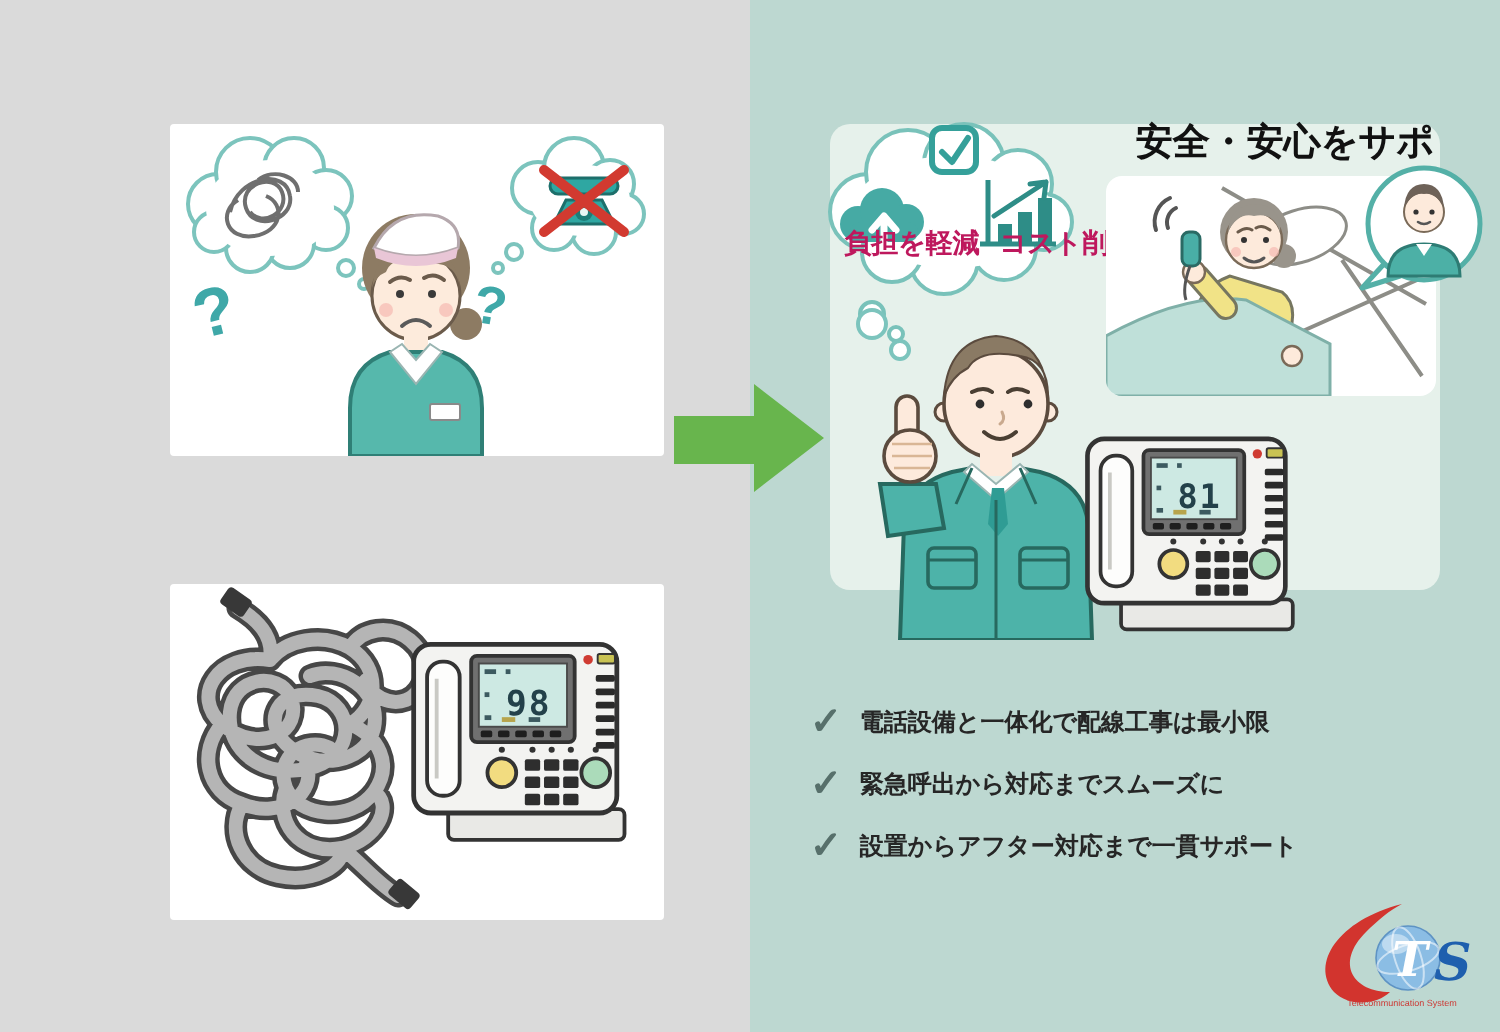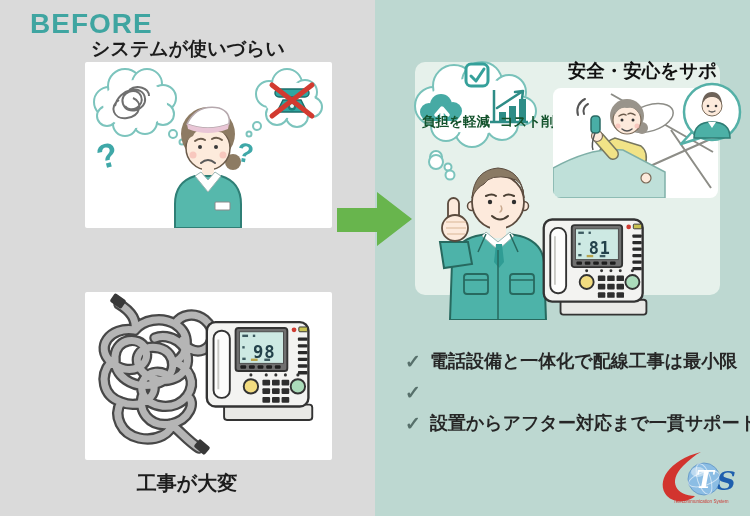--- a/index.html
+++ b/index.html
@@ -6,25 +6,25 @@
   body{font-family:"Liberation Sans",sans-serif;}
   #canvas{position:relative;width:750px;height:516px;overflow:hidden;background:#dadada;}
   .abs{position:absolute;}
   #left-panel{left:0;top:0;width:375px;height:516px;background:#dadada;}
   #right-panel{left:375px;top:0;width:375px;height:516px;background:#bdd8d1;}
   .panel-title{font-size:28px;font-weight:bold;color:#3fa5a1;letter-spacing:1px;}
   .caption{color:#1c1c1c;font-weight:bold;text-align:center;}
   .card{background:#ffffff;border-radius:2px;}
   #inner-panel{left:415px;top:62px;width:305px;height:233px;background:#e6f1eb;border-radius:10px;}
   #patient-card{left:553px;top:88px;width:165px;height:110px;background:#ffffff;border-radius:8px;overflow:hidden;}
-  .benefit-label{font-size:13.5px;font-weight:bold;color:#14532d;text-align:center;}
+  .benefit-label{font-size:13.5px;font-weight:bold;color:#be185d;text-align:center;}
   #after-heading{left:560px;top:58px;width:165px;font-size:18.5px;font-weight:bold;color:#111;text-align:center;}
   .check-row{left:405px;height:26px;display:flex;align-items:center;}
   .check-mark{font-size:19px;font-weight:bold;color:#57706b;margin-right:9px;}
-  .check-text{font-size:18px;font-weight:bold;color:#262626;white-space:nowrap;}
+  .check-text{font-size:12px;font-weight:bold;color:#262626;white-space:nowrap;}
   svg{display:block;}
 </style>
 </head>
 <body>
 
 <div id="canvas">
 
   <svg width="0" height="0" style="position:absolute">
     <defs>
       <symbol id="sym-device" viewBox="0 0 120 112">
@@ -77,23 +77,21 @@
             <rect x="72" y="82" width="8" height="6" rx="1"></rect>
             <rect x="82" y="82" width="8" height="6" rx="1"></rect>
         </g>
       </symbol>
     </defs>
   </svg>
 
   <div id="left-panel" class="abs"></div>
   <div id="right-panel" class="abs"></div>
 
-  <div class="abs panel-title" style="left:30px;top:8px;">BEFORE</div>
-
-  <div class="abs caption" style="left:28px;top:36px;width:320px;font-size:19px;">システムが使いづらい</div>
+
 
   <div class="abs card" style="left:85px;top:62px;width:247px;height:166px;">
     <svg width="247" height="166" viewBox="0 0 247 166">
 
       <g stroke="#7cc4bd" stroke-width="2" fill="#fff">
         <circle cx="24" cy="40" r="15"></circle>
           <circle cx="40" cy="24" r="17"></circle>
           <circle cx="62" cy="22" r="15"></circle>
         <circle cx="78" cy="36" r="13"></circle>
           <circle cx="78" cy="52" r="11"></circle>
@@ -158,21 +156,20 @@
         <rect x="110" y="150" width="14" height="10" rx="2" fill="#383838" stroke="none" transform="rotate(40 117 155)"></rect>
       </g>
     </svg>
   </div>
 
   <svg class="abs" style="left:203px;top:317px" width="115" height="110" viewBox="0 0 120 112">
     <use href="#sym-device"></use>
     <text x="64" y="41" text-anchor="middle" font-family="'DejaVu Sans Mono',monospace" font-size="18" font-weight="bold" fill="#23414a" letter-spacing="1">98</text>
   </svg>
 
-  <div class="abs caption" style="left:27px;top:470px;width:320px;font-size:20px;">工事が大変</div>
 
   <svg class="abs" style="left:335px;top:188px" width="80" height="64" viewBox="0 0 80 64">
     <polygon points="2,20 42,20 42,4 77,31 42,58 42,44 2,44" fill="#68b54d"></polygon>
   </svg>
 
 
   <div id="inner-panel" class="abs"></div>
 
   <svg class="abs" style="left:406px;top:56px" width="140" height="118" viewBox="0 0 140 118">
     <g stroke="#79c2ba" stroke-width="2" fill="#fff">
@@ -302,20 +299,21 @@
     <use href="#sym-device"></use>
     <text x="64" y="41" text-anchor="middle" font-family="'DejaVu Sans Mono',monospace" font-size="18" font-weight="bold" fill="#23414a" letter-spacing="1">81</text>
   </svg>
 
   <div class="abs check-row" style="top:348px;">
     <span class="check-mark">✓</span>
     <span class="check-text">電話設備と一体化で配線工事は最小限</span>
   </div>
   <div class="abs check-row" style="top:379px;">
     <span class="check-mark">✓</span>
+    <span class="check-text">緊急呼出から対応までスムーズに</span>
   </div>
   <div class="abs check-row" style="top:410px;">
     <span class="check-mark">✓</span>
     <span class="check-text">設置からアフター対応まで一貫サポート</span>
   </div>
 
   <svg class="abs" style="left:655px;top:452px" width="92" height="56" viewBox="0 0 92 56">
     <path d="M46,0 C14,8 0,30 12,44 C20,52 34,50 40,44 C22,44 12,30 28,14 C34,8 40,3 46,0 Z" fill="#d2342e"></path>
     <g>
       <circle cx="49" cy="27" r="16" fill="#8bbde4" stroke="#5e93c4" stroke-width="0.8"></circle>

